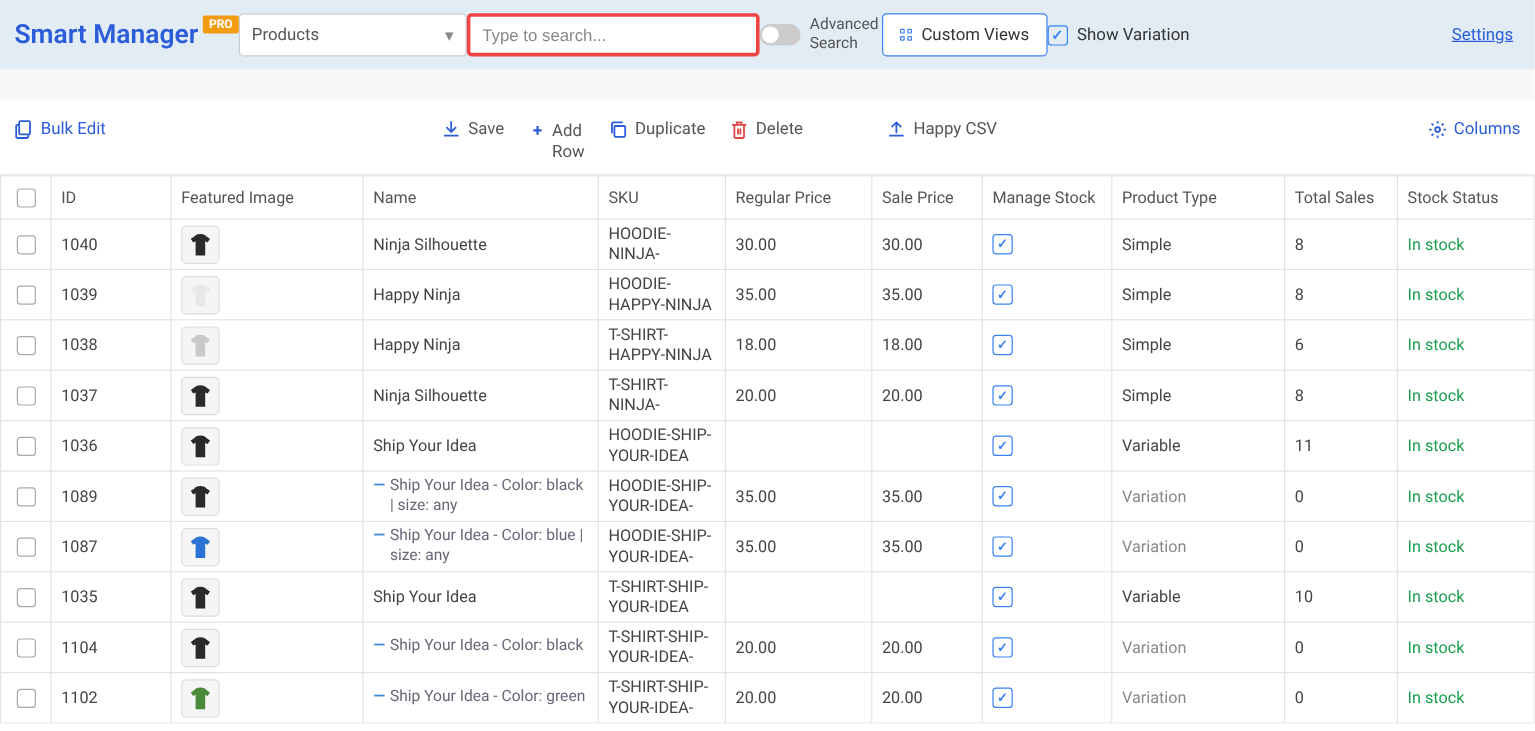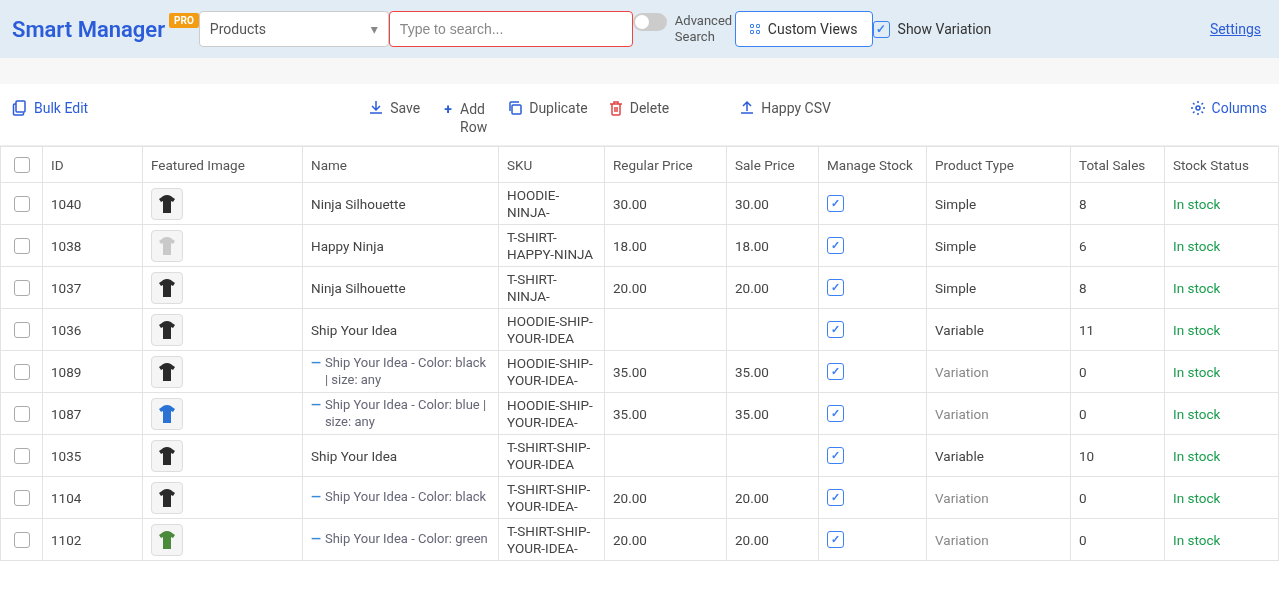--- a/index.html
+++ b/index.html
@@ -2,24 +2,24 @@
 <html><head>
 <meta charset="utf-8">
 <style>
 * { box-sizing: border-box; margin: 0; padding: 0; }
 body { font-family: -apple-system, BlinkMacSystemFont, "Segoe UI", Roboto, sans-serif; font-size: 14px; color: #333; background: #fff; width: 1279px; }
 .top-bar { background: #e1ecf4; height: 58px; display: flex; align-items: center; padding: 0 12px; }
 .logo { font-size: 22px; font-weight: 600; color: #2b5cd9; display: flex; align-items: flex-start; gap: 4px; }
 .pro-badge { background: #f39c12; color: #fff; font-size: 10px; font-weight: bold; padding: 2px 5px; border-radius: 2px; position: relative; top: -4px; }
 .dropdown { background: #fff; border: 1px solid #ccc; border-radius: 4px; height: 36px; width: 190px; display: flex; align-items: center; justify-content: space-between; padding: 0 10px; color: #555; cursor: pointer; text-align: right; }
 .dropdown .chev { color: #888; }
-.search-box { background: #fff; border: 1px solid #ef4444; border-radius: 4px; height: 36px; width: 244px; display: flex; align-items: center; padding: 0 10px; }
+.search-box { background: #fff; border: 3px solid #ef4444; border-radius: 4px; height: 36px; width: 244px; display: flex; align-items: center; padding: 0 10px; }
 .search-box input { border: none; outline: none; width: 100%; font-size: 14px; color: #555; }
 .search-box input::placeholder { color: #888; }
-.toggle-wrap { display: flex; align-items: flex-start; gap: 8px; }
+.toggle-wrap { display: flex; align-items: center; gap: 8px; }
 .toggle { width: 34px; height: 18px; background: #ccc; border-radius: 10px; position: relative; cursor: pointer; }
 .toggle::after { content: ''; position: absolute; width: 14px; height: 14px; background: #fff; border-radius: 50%; top: 2px; left: 2px; }
 .adv-label { font-size: 13px; color: #555; line-height: 1.2; }
 .custom-views-btn { background: #fff; border: 1px solid #3b82f6; border-radius: 4px; height: 36px; padding: 0 14px; display: flex; align-items: center; gap: 8px; color: #333; cursor: pointer; }
 .cv-icon { display: grid; grid-template-columns: 4px 4px; grid-template-rows: 4px 4px; gap: 2px; }
 .cv-icon span { width: 4px; height: 4px; border: 1px solid #3b82f6; border-radius: 1px; }
 .checkbox-wrap { display: flex; align-items: center; gap: 8px; cursor: pointer; }
 .cb { width: 17px; height: 17px; border: 1.5px solid #3b82f6; border-radius: 3px; display: flex; align-items: center; justify-content: center; color: #3b82f6; font-size: 12px; font-weight: bold; }
 .spacer { flex: 1; }
 .settings-link { color: #2b5cd9; text-decoration: underline; cursor: pointer; margin-right: 6px; }
@@ -202,20 +202,43 @@
           <div class="check-blue">✓</div>
         </td>
         <td class="col-ptype">Simple</td>
         <td class="col-sales">8</td>
         <td class="col-stock in-stock">In stock</td>
       </tr>
       <tr>
         <td class="col-cb">
           <div class="row-cb"></div>
         </td>
+        <td class="col-id">1039</td>
+        <td class="col-img">
+          <div class="thumb">
+            <svg width="20" height="22" viewBox="0 0 20 22">
+              <path d="M10 2c-3 0-4 1-5 2l-3 2 2 3 2-1v12h8V8l2 1 2-3-3-2c-1-1-2-2-5-2z" fill="#e8e8e8"></path>
+            </svg>
+          </div>
+        </td>
+        <td class="col-name">Happy Ninja</td>
+        <td class="col-sku sku-cell">HOODIE-HAPPY-NINJA</td>
+        <td class="col-rprice">35.00</td>
+        <td class="col-sprice">35.00</td>
+        <td class="col-mstock">
+          <div class="check-blue">✓</div>
+        </td>
+        <td class="col-ptype">Simple</td>
+        <td class="col-sales">8</td>
+        <td class="col-stock in-stock">In stock</td>
+      </tr>
+      <tr>
+        <td class="col-cb">
+          <div class="row-cb"></div>
+        </td>
         <td class="col-id">1038</td>
         <td class="col-img">
           <div class="thumb">
             <svg width="20" height="22" viewBox="0 0 20 22">
               <path d="M10 2c-3 0-4 1-5 2l-3 2 2 3 2-1v12h8V8l2 1 2-3-3-2c-1-1-2-2-5-2z" fill="#c9c9c9"></path>
             </svg>
           </div>
         </td>
         <td class="col-name">Happy Ninja</td>
         <td class="col-sku sku-cell">T-SHIRT-HAPPY-NINJA</td>

